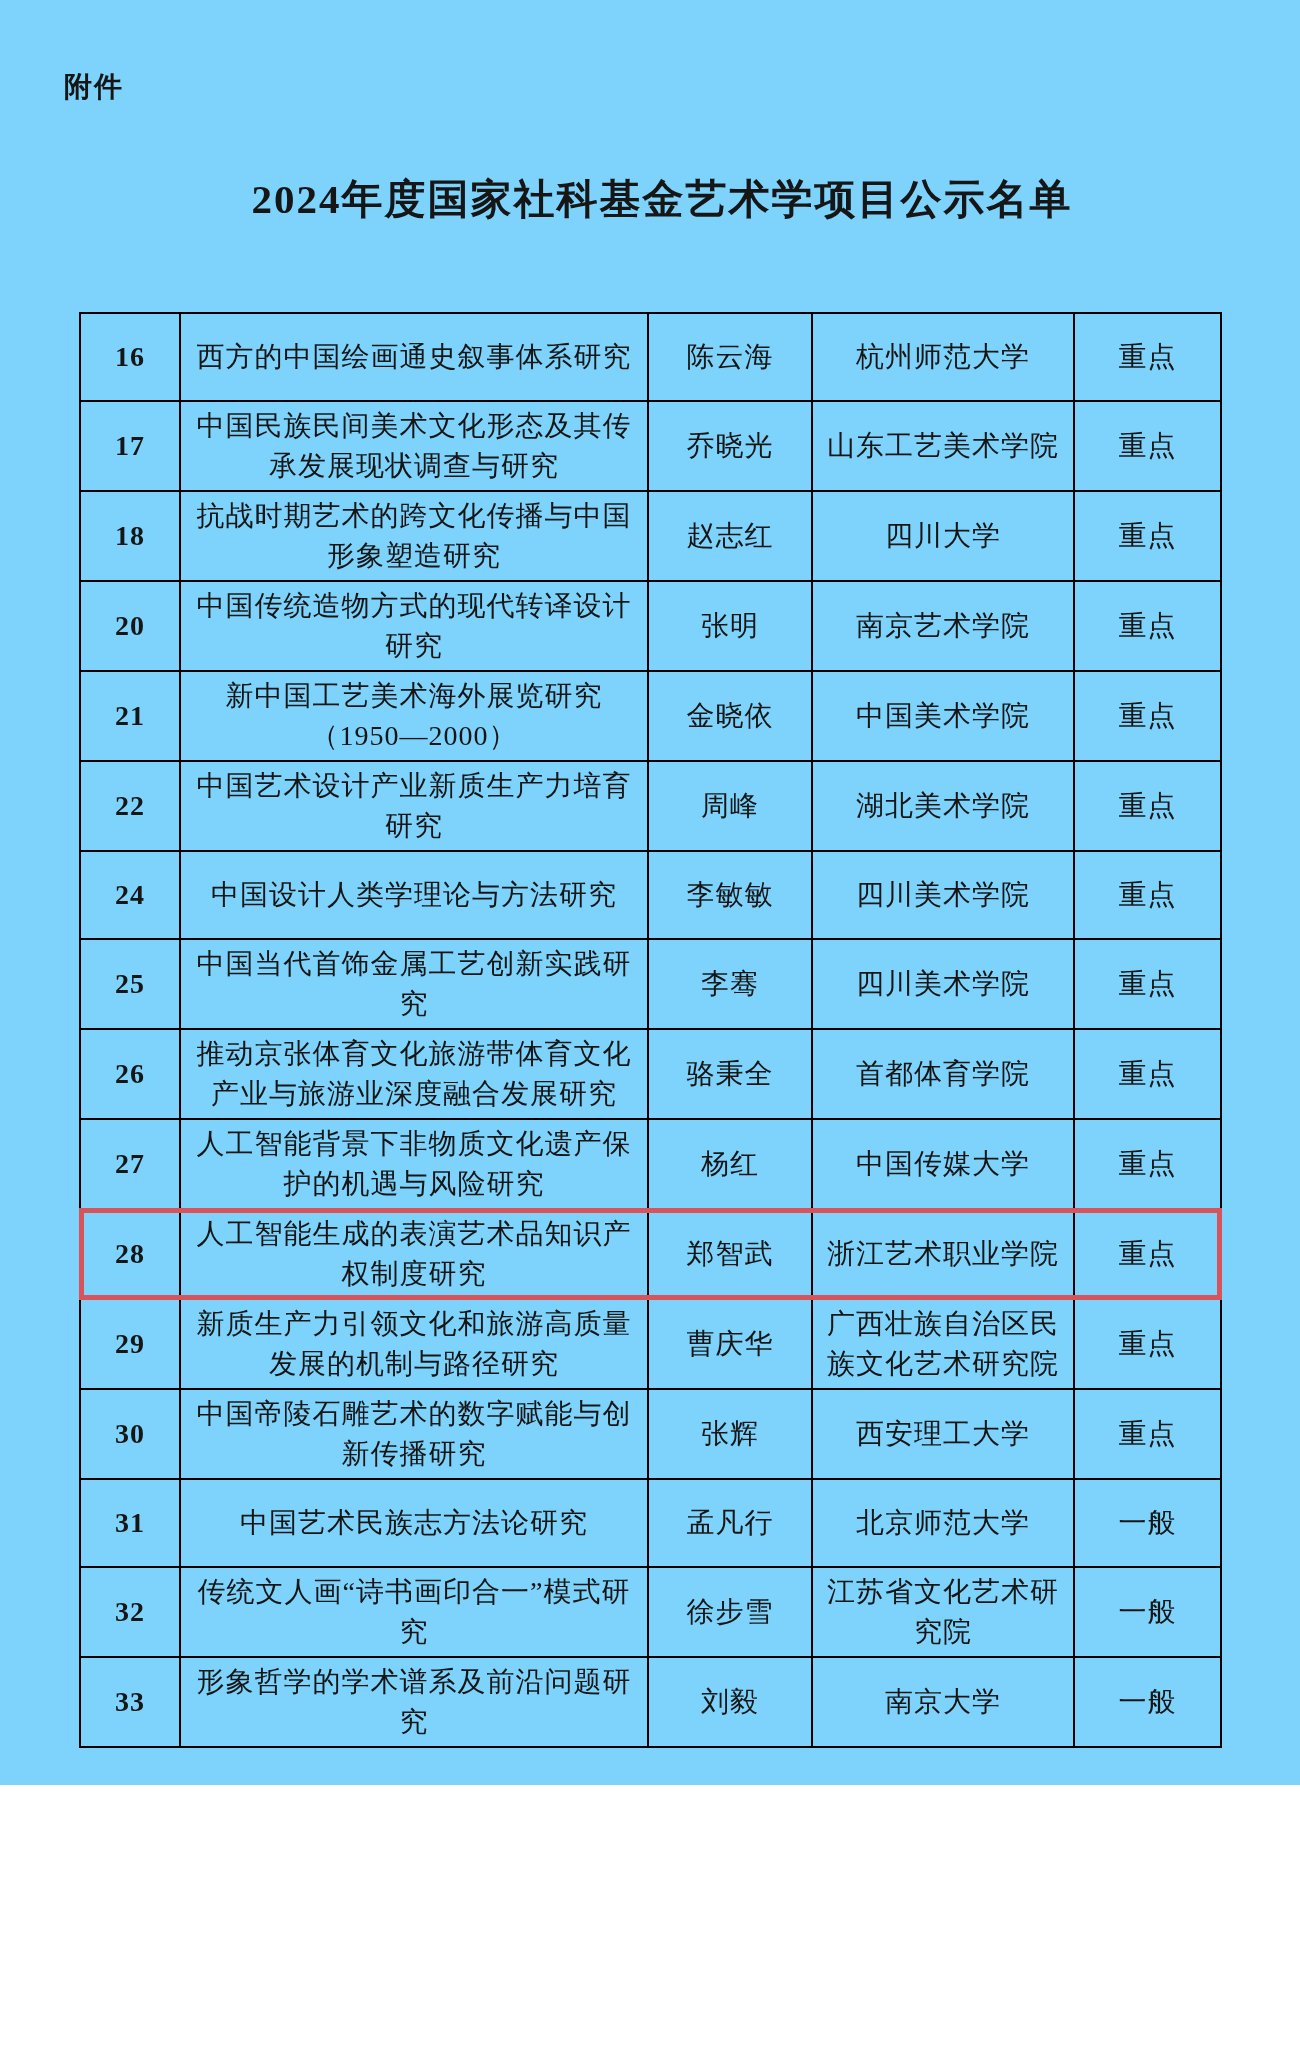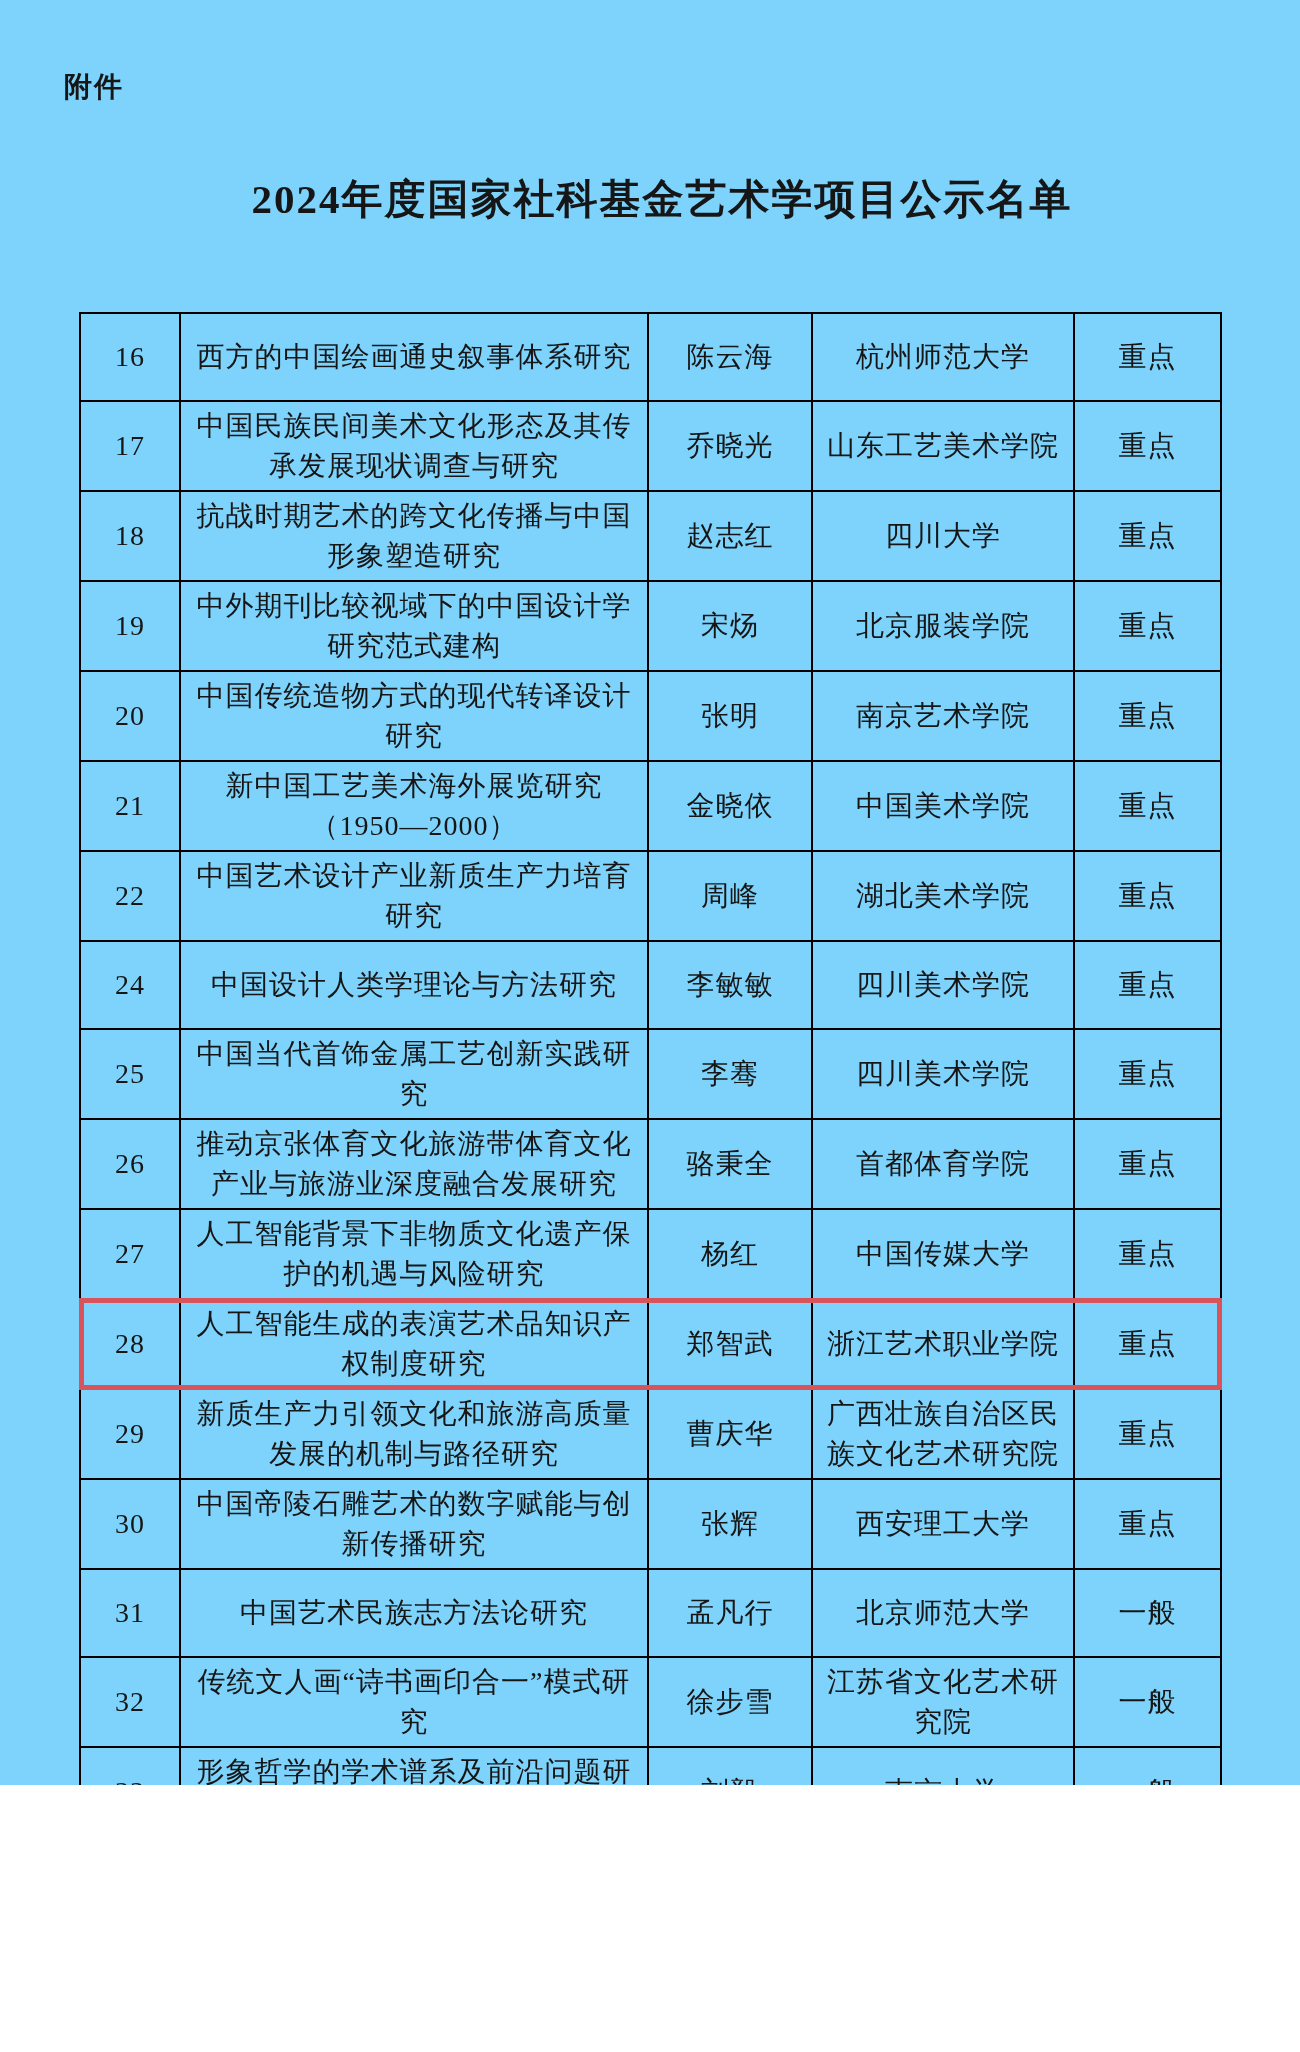--- a/index.html
+++ b/index.html
@@ -48,21 +48,21 @@
     border: 2px solid #000000;
     font-size: 28px;
     line-height: 40px;
     letter-spacing: 1px;
     text-align: center;
     vertical-align: middle;
     padding: 4px 8px;
     overflow: hidden;
   }
   table.projects tr { height: 88px; }
-  td.c-no    { font-size: 27px; letter-spacing: 0; }
+  td.c-no    { font-size: 27px; letter-spacing: 0; font-weight: bold; }
   td.c-title { text-align: left; padding: 4px 11px; margin-left: 48px; }
   tr.highlight {
     outline: 5px solid #d9545a;
     outline-offset: -4px;
   }
   .page-footer {
     position: absolute;
     left: 0;
     top: 1972px;
     width: 100%;
@@ -102,27 +102,20 @@
     <td class="c-type">重点</td>
   </tr>
         <tr>
     <td class="c-no">18</td>
     <td class="c-title">抗战时期艺术的跨文化传播与中国形象塑造研究</td>
     <td class="c-name">赵志红</td>
     <td class="c-inst">四川大学</td>
     <td class="c-type">重点</td>
   </tr>
         <tr>
-    <td class="c-no">19</td>
-    <td class="c-title">中外期刊比较视域下的中国设计学研究范式建构</td>
-    <td class="c-name">宋炀</td>
-    <td class="c-inst">北京服装学院</td>
-    <td class="c-type">重点</td>
-  </tr>
-        <tr>
     <td class="c-no">20</td>
     <td class="c-title">中国传统造物方式的现代转译设计研究</td>
     <td class="c-name">张明</td>
     <td class="c-inst">南京艺术学院</td>
     <td class="c-type">重点</td>
   </tr>
         <tr>
     <td class="c-no">21</td>
     <td class="c-title">新中国工艺美术海外展览研究（1950—2000）</td>
     <td class="c-name">金晓依</td>

